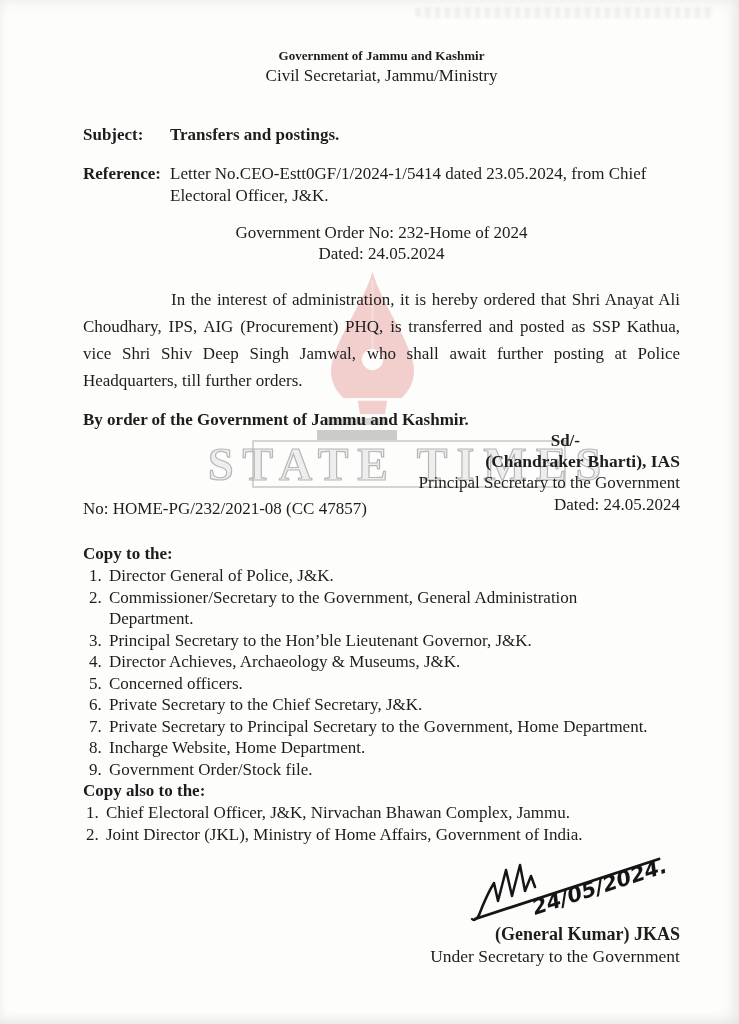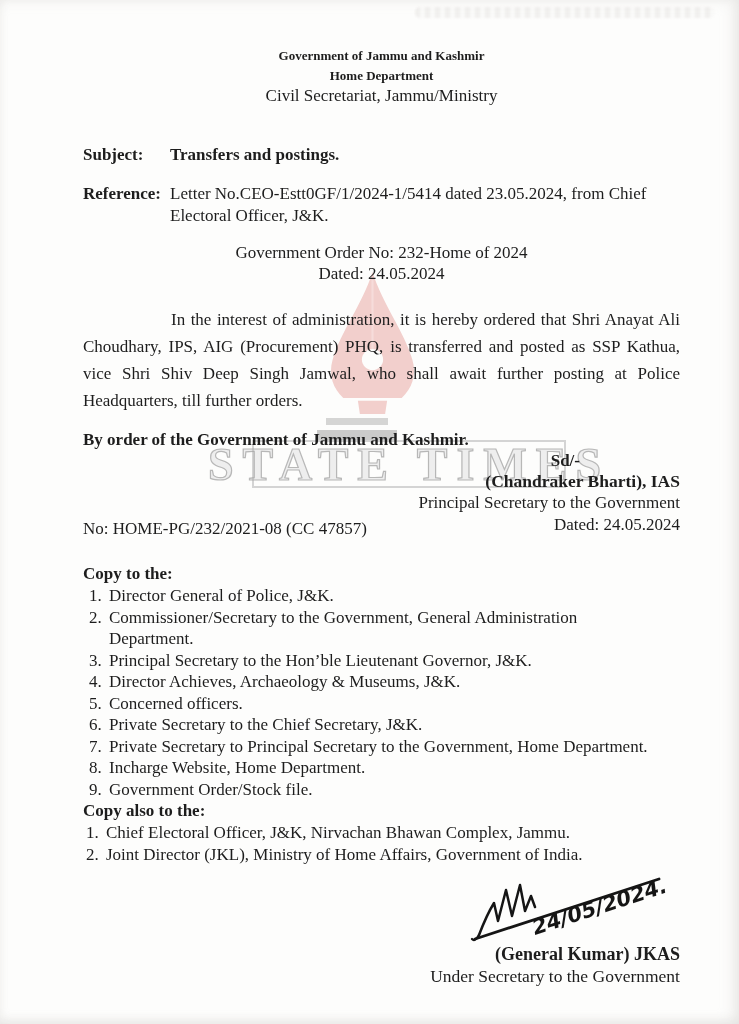--- a/index.html
+++ b/index.html
@@ -125,21 +125,20 @@
     <div class="wm-bar b2"></div>
     <div class="wm-box">
       <span class="wm-text">STATE TIMES</span>
     </div>
   </div>
 
   <div class="content">
 
     <div class="letterhead">
       <div class="lh1">Government of Jammu and Kashmir</div>
-      <div class="lh2">Home Department</div>
       <div class="lh3">Civil Secretariat, Jammu/Ministry</div>
     </div>
 
     <div class="subject-row">
       <span class="field-label">Subject:</span>
       <span class="subject-value">Transfers and postings.</span>
     </div>
 
     <div class="ref-row">
       <span class="field-label">Reference:</span>

